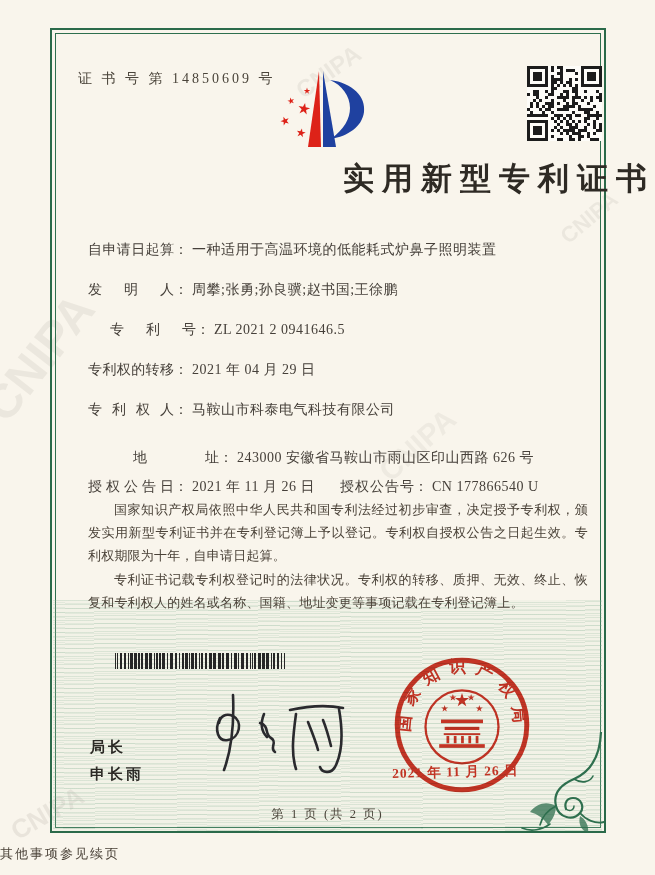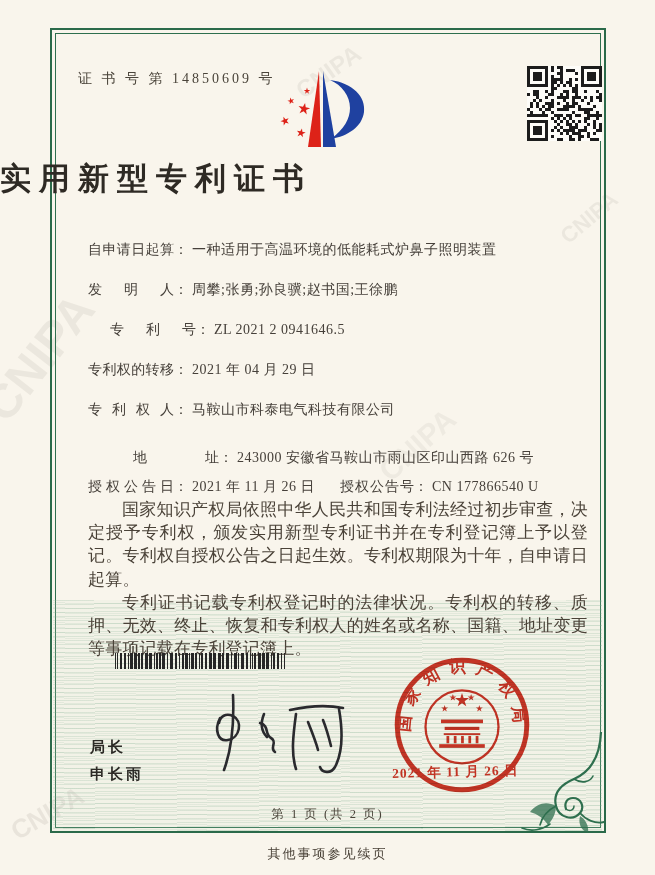--- a/index.html
+++ b/index.html
@@ -25,40 +25,40 @@
   .wm2{left:292px;top:58px;font-size:24px;opacity:.10;transform:rotate(-35deg);}
   .wm3{left:556px;top:205px;font-size:22px;opacity:.10;transform:rotate(-40deg);}
   .wm4{left:8px;top:798px;font-size:26px;opacity:.12;transform:rotate(-30deg);}
   .wm5{left:372px;top:428px;font-size:30px;opacity:.08;transform:rotate(-42deg);}
 
   .cert-no{position:absolute;left:78px;top:70px;font-size:14px;letter-spacing:3px;color:#4a443a;}
 
   .logo{position:absolute;left:270px;top:68px;}
   .qr{position:absolute;left:527px;top:66px;width:75px;height:75px;}
 
-  .title{position:absolute;left:0;right:0;top:158px;text-align:left;
+  .title{position:absolute;left:0;right:0;top:158px;text-align:right;
     font-size:31px;font-weight:bold;letter-spacing:8px;color:#2e2a24;}
 
   
   .fields{position:absolute;left:88px;top:241px;width:490px;font-size:14px;color:#46403a;}
   .f-row{position:absolute;left:0;white-space:nowrap;}
   .f-row:nth-of-type(1){top:0;}
   .f-row:nth-of-type(2){top:40px;}
   .f-row:nth-of-type(3){top:80px;margin-left:22px;}
   .f-row:nth-of-type(4){top:120px;}
   .f-row:nth-of-type(5){top:160px;}
   .f-row:nth-of-type(6){top:208px;margin-left:45px;}
   .f-row:nth-of-type(7){top:237px;}
   .flabel{display:inline-block;width:86px;text-align:justify;text-align-last:justify;}
   .colon{display:inline-block;margin-right:4px;}
   .fvalue{letter-spacing:.5px;text-align:right;}
   .grant-no-pair{position:absolute;left:252px;top:0;white-space:nowrap;}
   .grant-no-pair .flabel{width:74px;}
 
-  .paras{position:absolute;left:88px;top:498px;width:500px;font-size:17px;
+  .paras{position:absolute;left:88px;top:498px;width:500px;font-size:13px;
     line-height:23.2px;text-align:justify;color:#4a4238;letter-spacing:.2px;}
   .paras p{margin:0;text-indent:2em;}
 
   
   .guilloche{position:absolute;left:53px;top:600px;width:549px;height:231px;
     background:
       repeating-linear-gradient(179.3deg, rgba(120,170,138,.20) 0 1px, rgba(0,0,0,0) 1px 4px),
       repeating-linear-gradient(180.8deg, rgba(120,170,138,.13) 0 1px, rgba(0,0,0,0) 1px 5px),
       rgba(205,224,205,.14);}
 
@@ -69,21 +69,21 @@
   .signature{position:absolute;left:190px;top:690px;}
 
   .seal{position:absolute;left:389px;top:652px;mix-blend-mode:multiply;opacity:.93;}
   .seal-date{position:absolute;left:392px;top:763px;width:150px;font-size:13.5px;
     color:#c23324;letter-spacing:1px;transform:rotate(-1.5deg);font-weight:bold;}
 
   .ornament{position:absolute;left:518px;top:732px;}
 
   .page-info{position:absolute;left:0;right:0;top:806px;text-align:center;
     font-size:12.5px;letter-spacing:2px;color:#4a443a;}
-  .footer-note{position:absolute;left:0;right:0;top:845px;text-align:center;
+  .footer-note{position:absolute;left:0;right:0;top:845px;
     font-size:13px;letter-spacing:2px;color:#4a4238;}
 </style>
 </head>
 <body>
 
 <div id="page">
 
   <div class="wm wm1">CNIPA</div>
   <div class="wm wm2">CNIPA</div>
   <div class="wm wm3">CNIPA</div>

